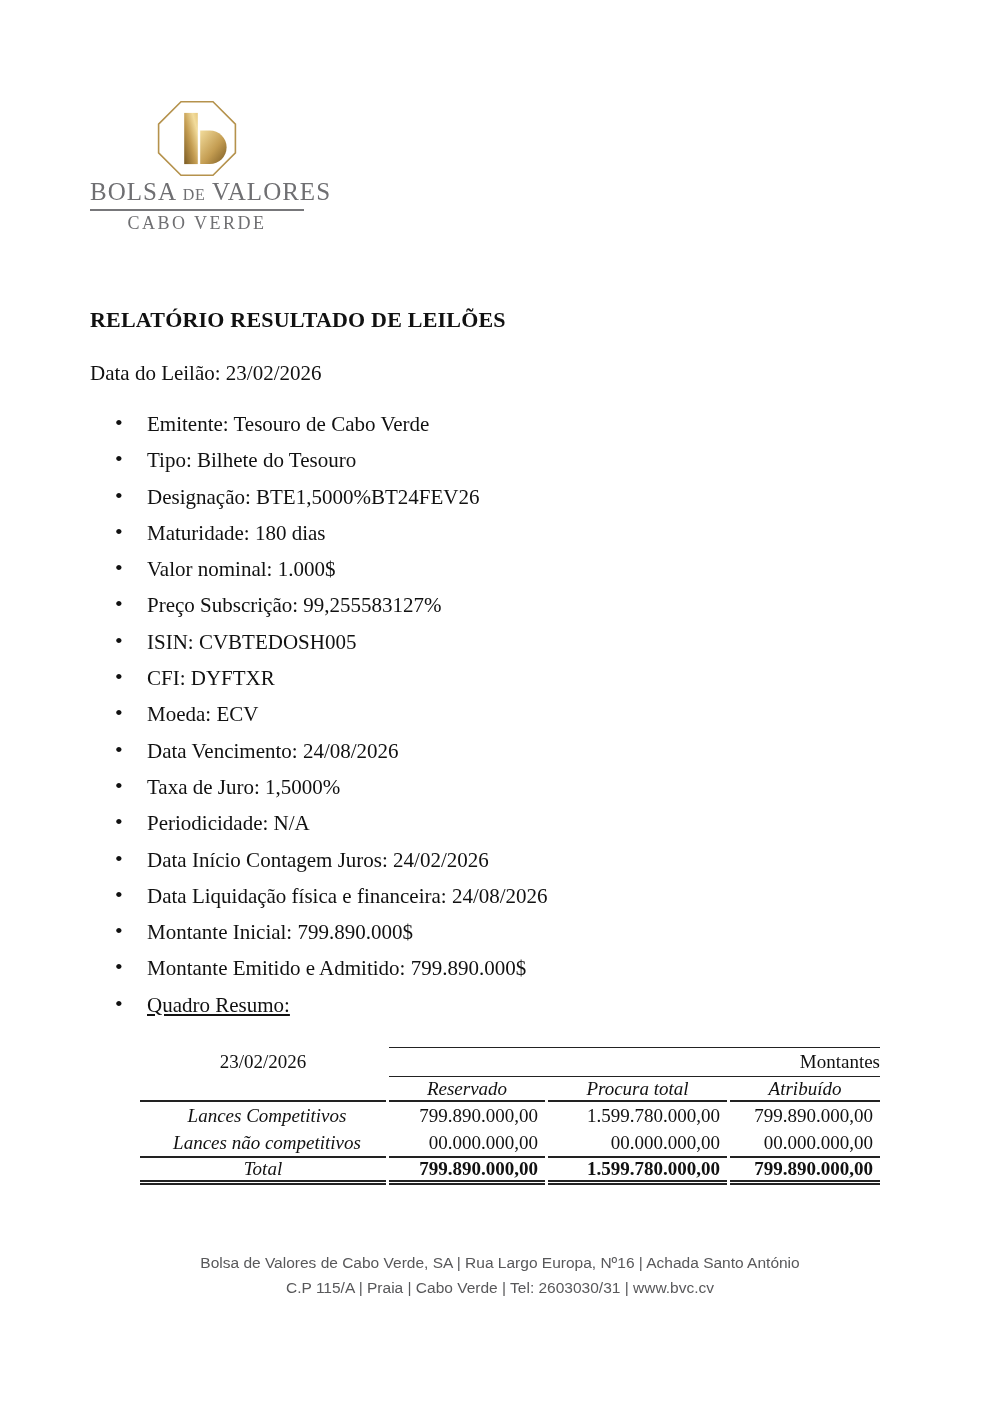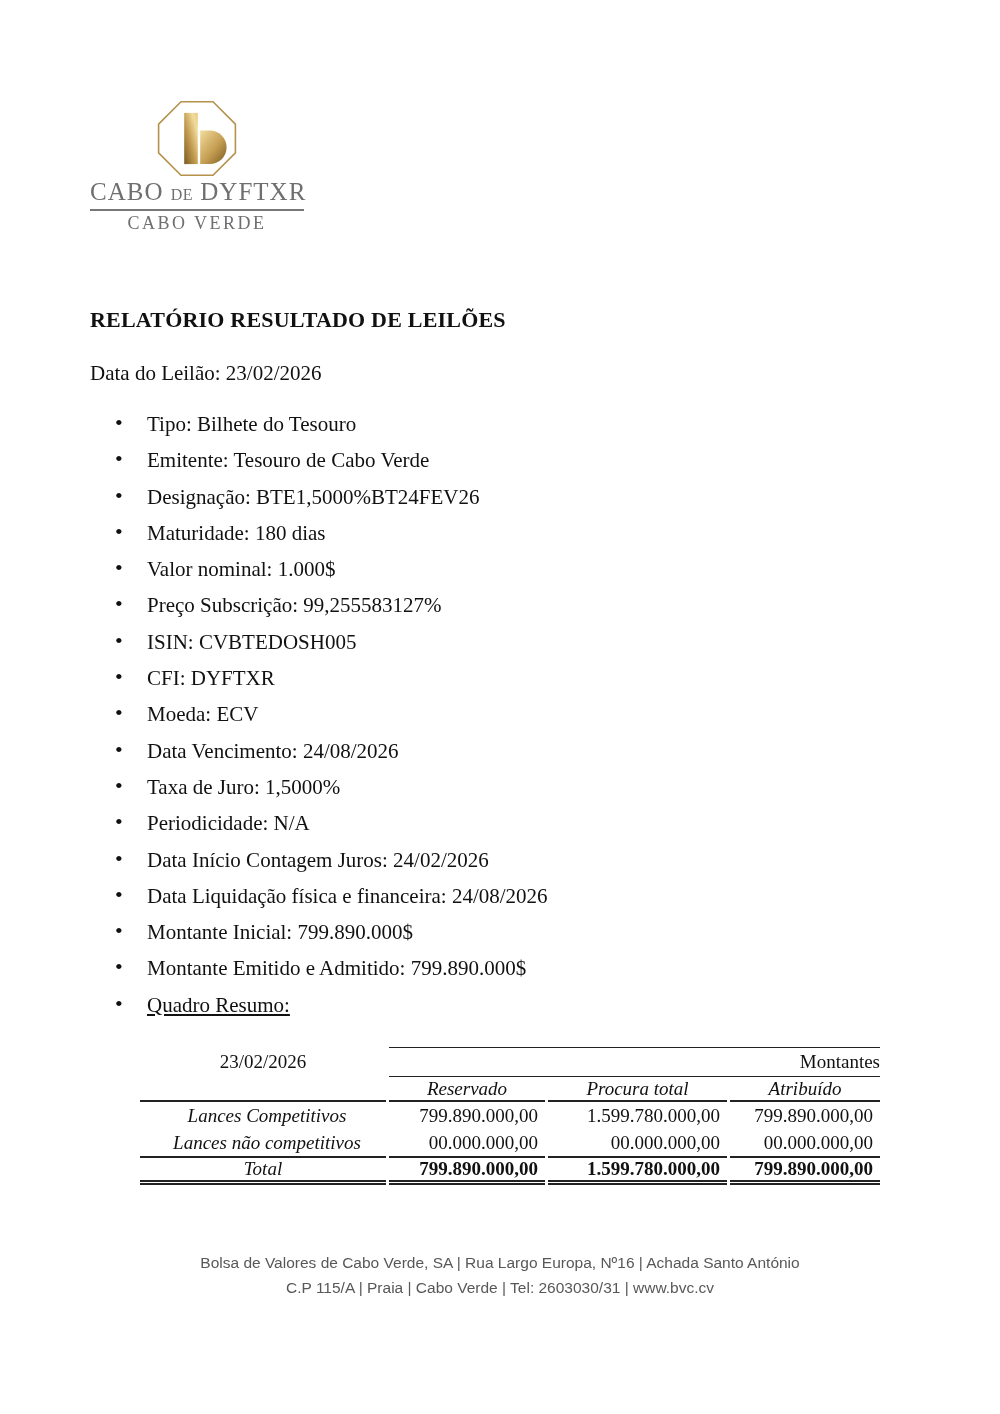--- a/index.html
+++ b/index.html
@@ -82,31 +82,31 @@
         <linearGradient id="goldBowl" x1="0" y1="0" x2="1" y2="1">
           <stop offset="0" stop-color="#f2dc9c"></stop>
           <stop offset="0.55" stop-color="#c49d52"></stop>
           <stop offset="1" stop-color="#7a5a22"></stop>
         </linearGradient>
       </defs>
       <polygon points="30,2 70,2 98,30 98,66 70,94 30,94 2,66 2,30" fill="none" stroke="#b5924c" stroke-width="2"></polygon>
       <rect x="34" y="16" width="17" height="64" fill="url(#goldStem)"></rect>
       <path d="M54,38 L54,80 L66,80 A21,21 0 0 0 66,38 Z" fill="url(#goldBowl)"></path>
     </svg>
-    <div class="logo-line1"><span>CABO</span> <span class="de">DE</span> <span>DYFTXR</span></div>
+    <div class="logo-line1"><span>BOLSA</span> <span class="de">DE</span> <span>VALORES</span></div>
     <div class="logo-rule"></div>
     <div class="logo-line2">CABO VERDE</div>
   </div>
 
   <div class="content">
     <h1 class="title">RELATÓRIO RESULTADO DE LEILÕES</h1>
     <p class="date-line">Data do Leilão: 23/02/2026</p>
     <ul class="details" id="bullets">
+        <li>Emitente: Tesouro de Cabo Verde</li>
         <li>Tipo: Bilhete do Tesouro</li>
-        <li>Emitente: Tesouro de Cabo Verde</li>
         <li>Designação: BTE1,5000%BT24FEV26</li>
         <li>Maturidade: 180 dias</li>
         <li>Valor nominal: 1.000$</li>
         <li>Preço Subscrição: 99,255583127%</li>
         <li>ISIN: CVBTEDOSH005</li>
         <li>CFI: DYFTXR</li>
         <li>Moeda: ECV</li>
         <li>Data Vencimento: 24/08/2026</li>
         <li>Taxa de Juro: 1,5000%</li>
         <li>Periodicidade: N/A</li>

